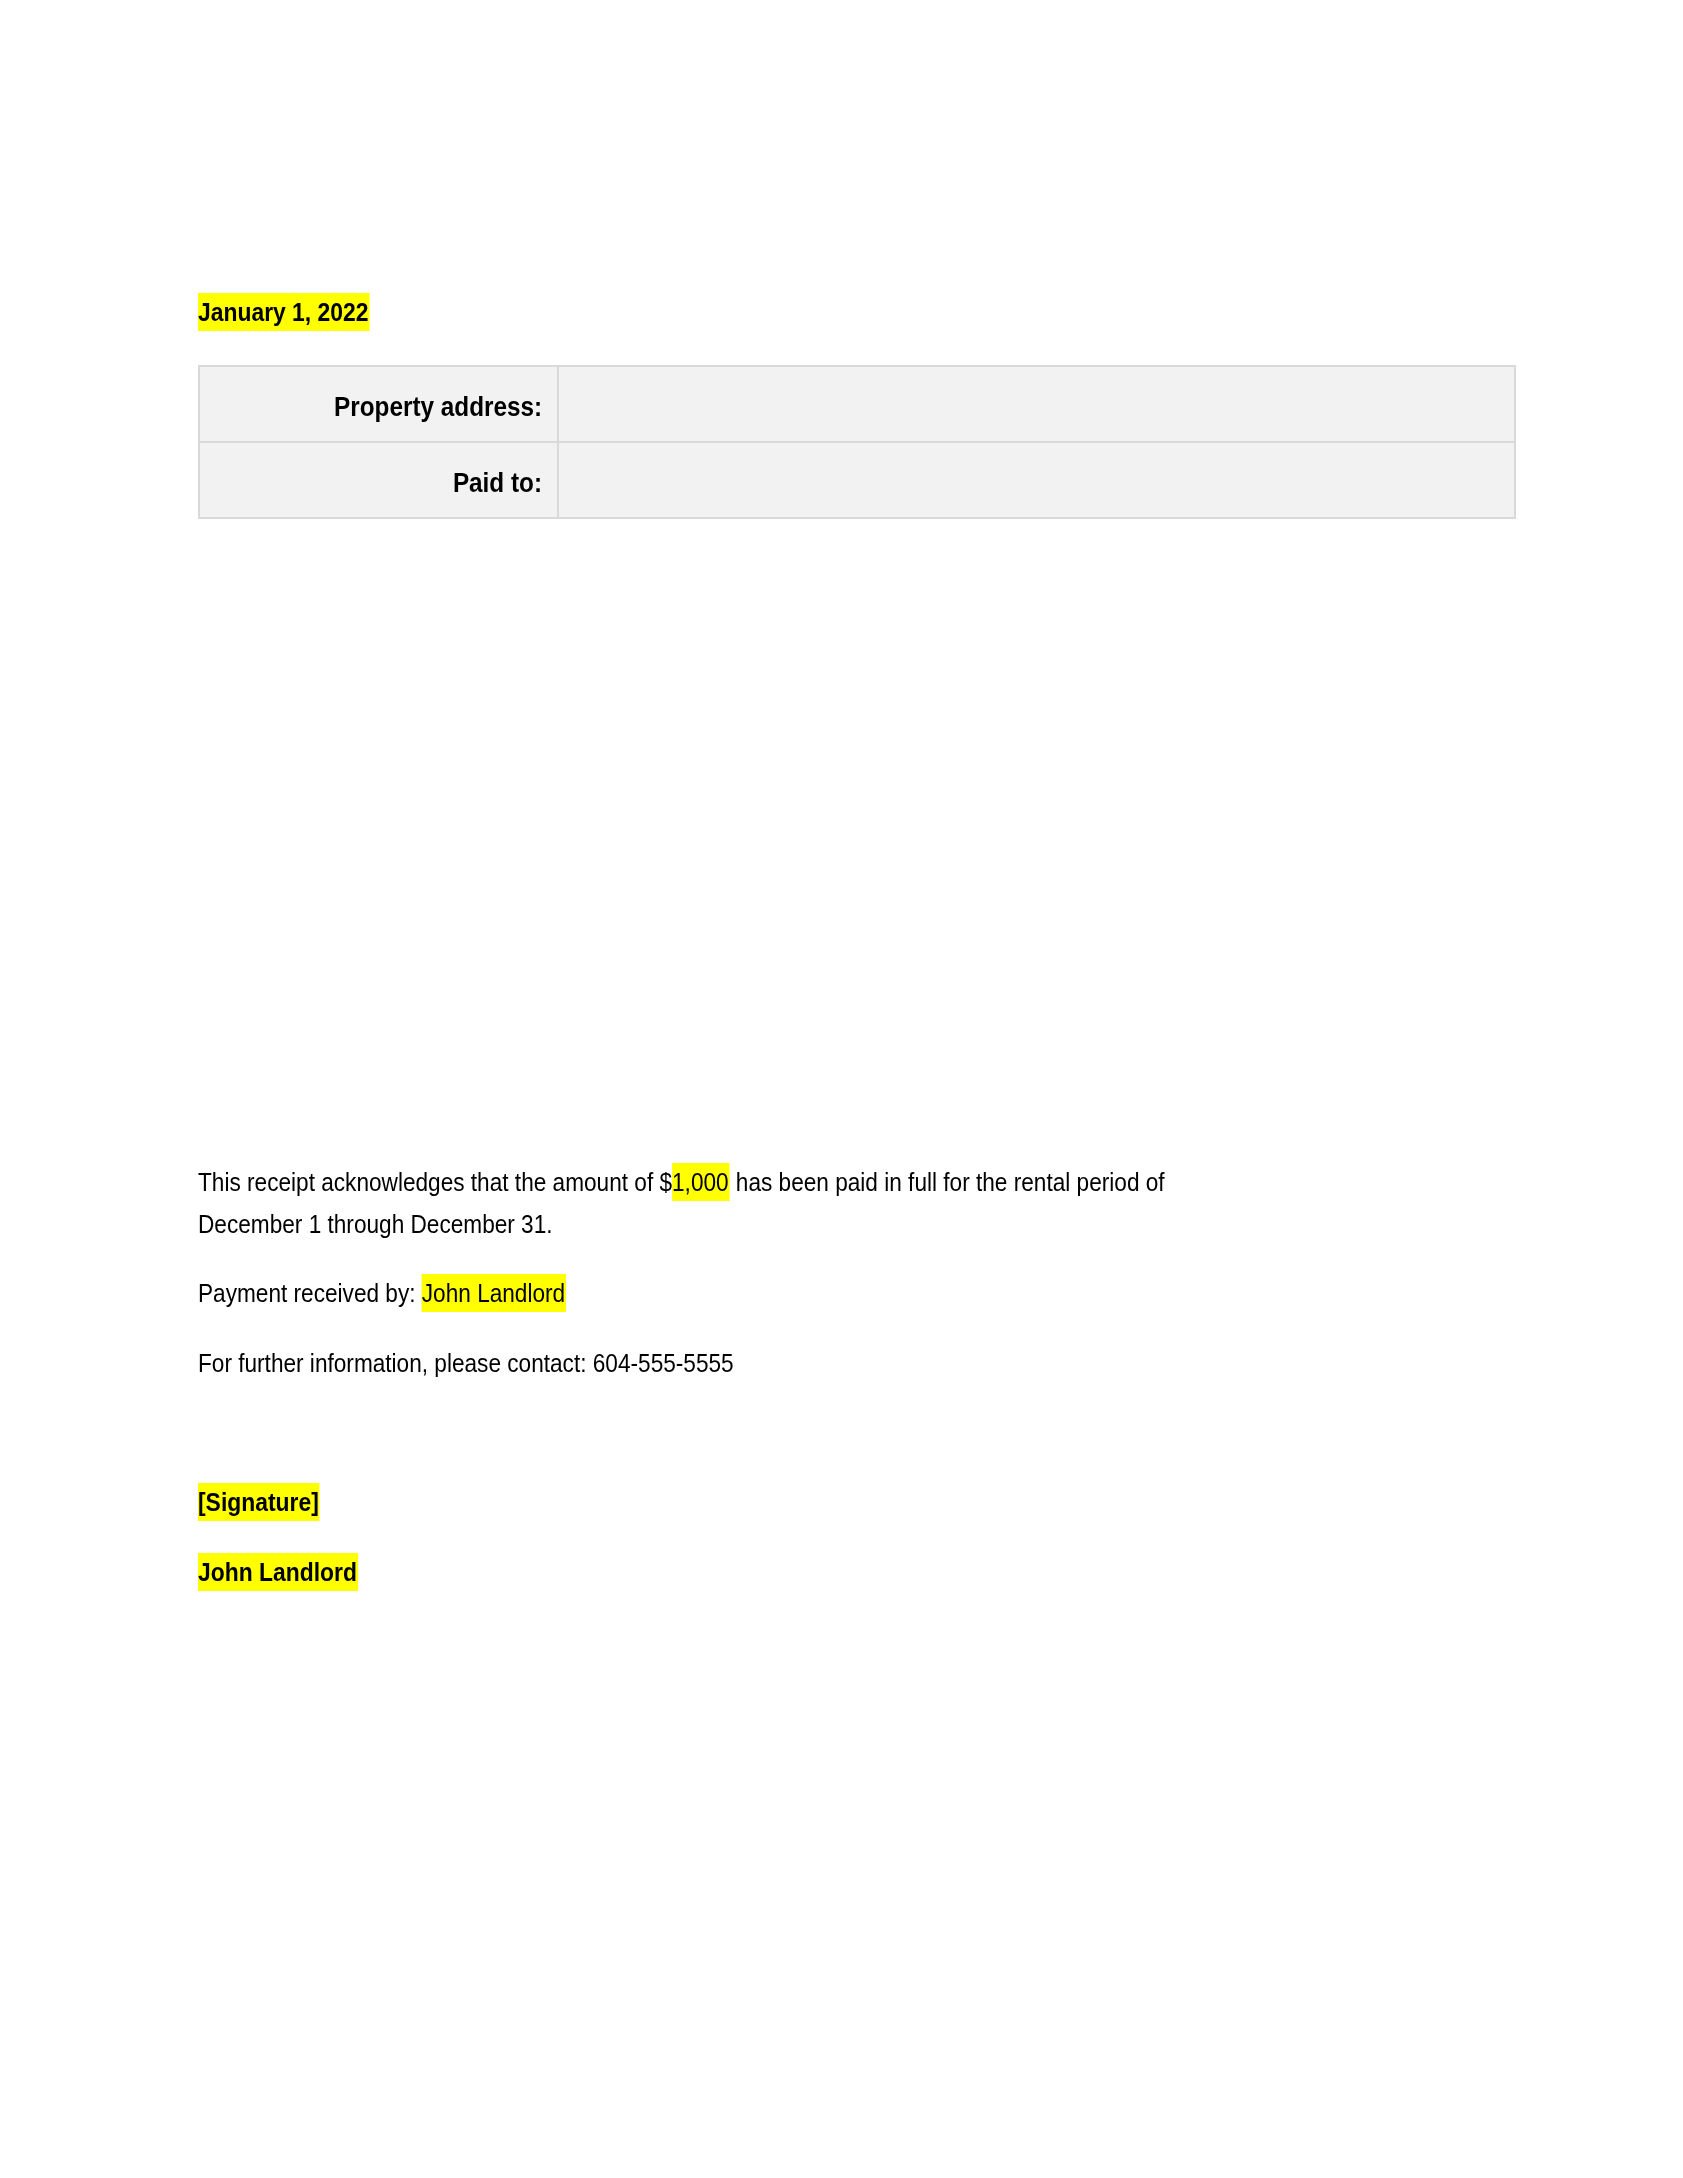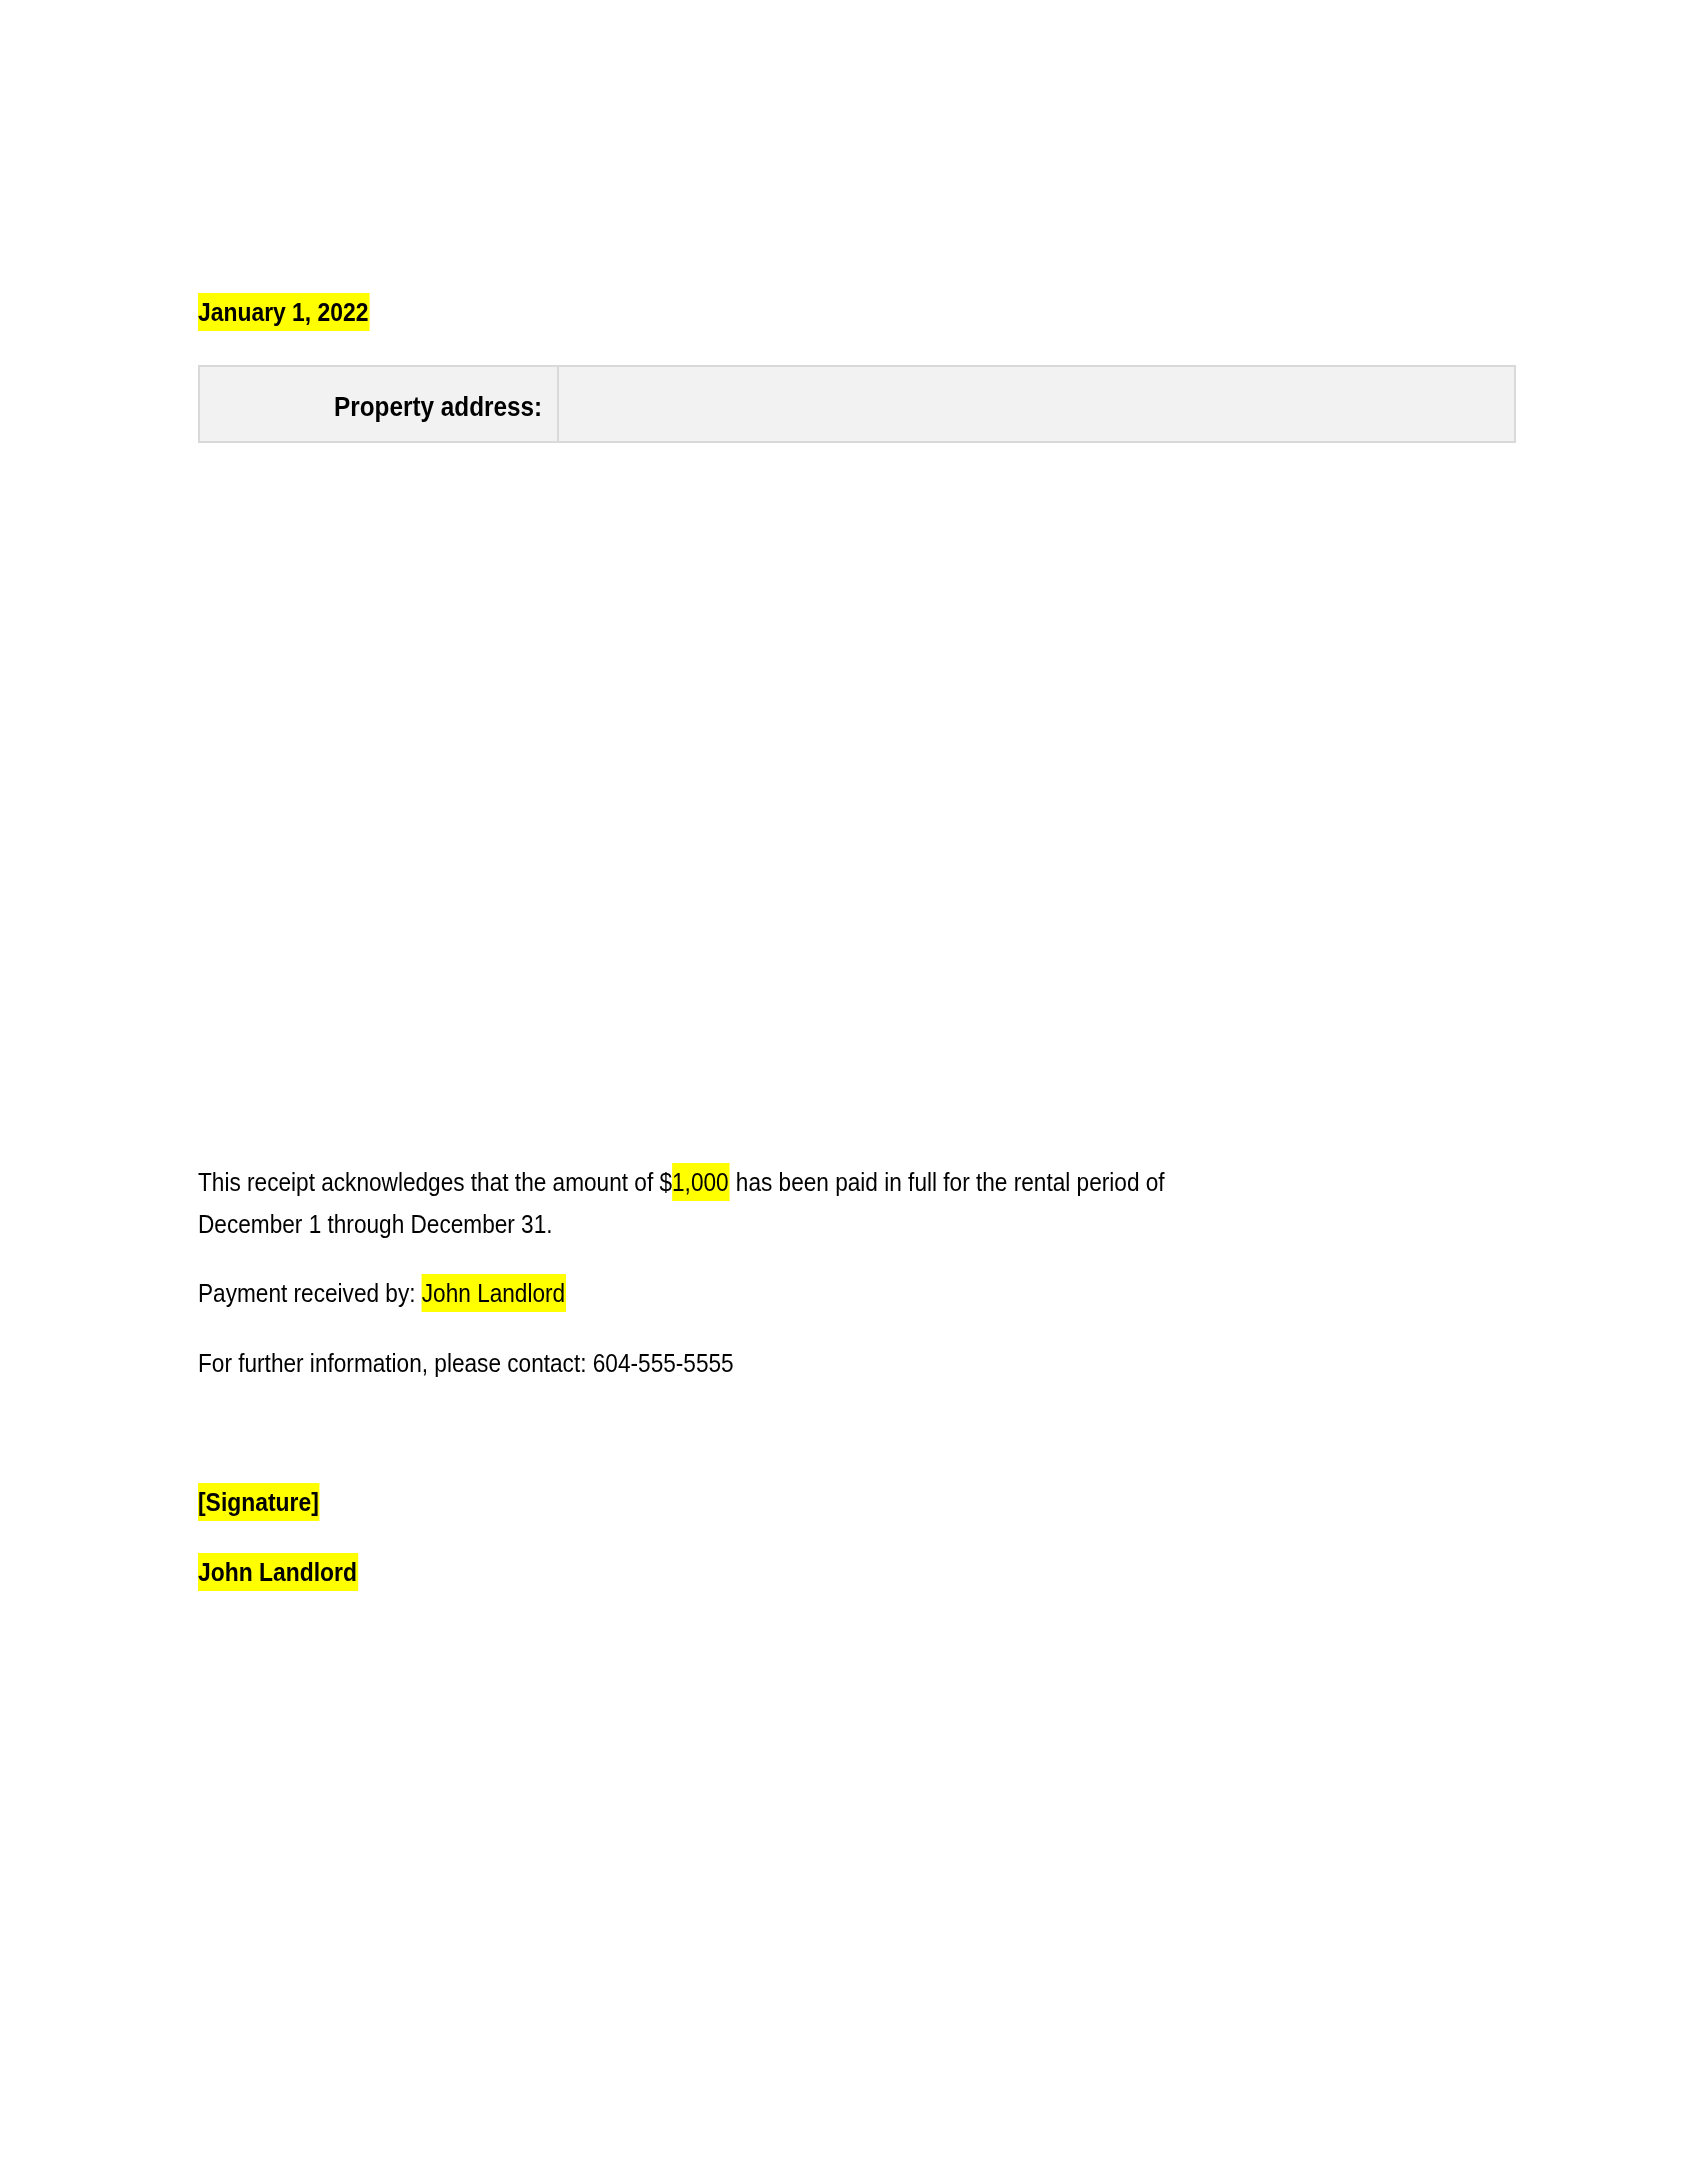--- a/index.html
+++ b/index.html
@@ -37,20 +37,24 @@
 <div class="line bold-text" style="top:297px;">
   <span class="hl-block">January 1, 2022</span>
 </div>
 
 <table id="receipt-table">
   <tbody>
     <tr class="shaded">
       <td class="label-cell"><span>Property address:</span></td>
       <td class="value-cell"></td>
     </tr>
+    <tr class="shaded">
+      <td class="label-cell"><span>Paid to:</span></td>
+      <td class="value-cell"></td>
+    </tr>
   </tbody>
 </table>
 
 <div class="line body-text" style="top:1167px;"><span>This receipt acknowledges that the amount of $</span><span class="hl-block">1,000</span><span> has been paid in full for the rental period of</span></div>
 <div class="line body-text" style="top:1209px;"><span>December 1 through December 31.</span></div>
 
 <div class="line body-text" style="top:1278px;"><span>Payment received by: </span><span class="hl-block">John Landlord</span></div>
 
 <div class="line body-text" style="top:1348px;"><span>For further information, please contact: 604-555-5555</span></div>
 

